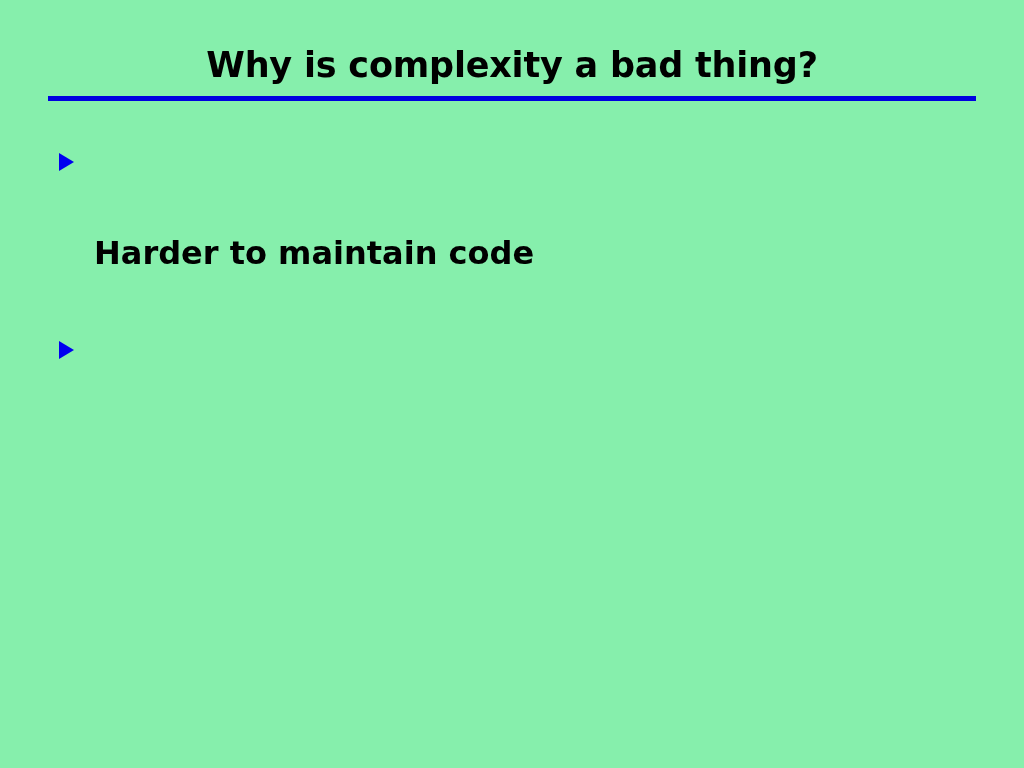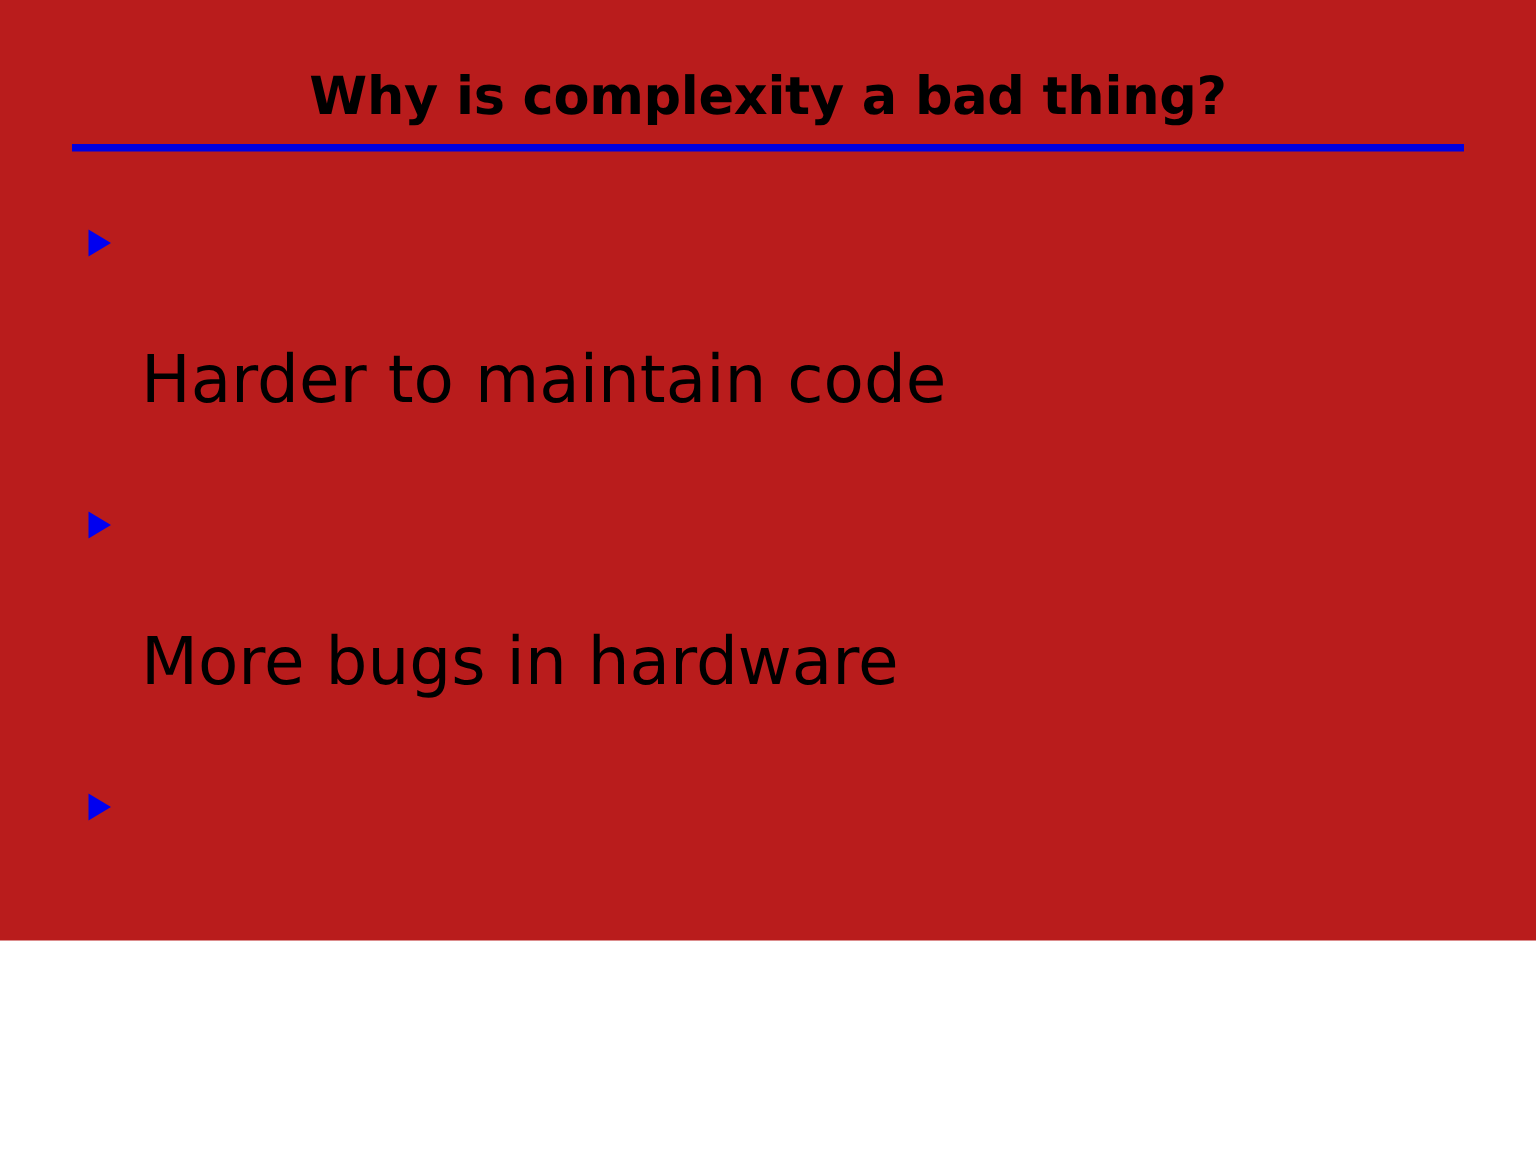--- a/index.html
+++ b/index.html
@@ -11,22 +11,22 @@
     width: 1024px;
     height: 768px;
     background: #ffffff;
     font-family: "DejaVu Sans", "Liberation Sans", sans-serif;
     overflow: hidden;
   }
 
   .slide {
     position: relative;
     width: 1024px;
-    height: 627px;
-    background: #b91c1c;
+    height: 768px;
+    background: #86efac;
     box-sizing: border-box;
   }
 
   
   .title-block {
     position: absolute;
     left: 0;
     top: 44px;
     width: 1024px;
   }
@@ -61,24 +61,25 @@
     padding: 0;
     list-style: none;
   }
 
   .bullet-item {
     position: relative;
     display: block;
     padding-left: 38px;
     margin: 0;
     font-family: "DejaVu Sans", "Liberation Sans", sans-serif;
-    font-size: 44px;
+    font-size: 32px;
     line-height: 47px;
     color: #000000;
     white-space: pre-line;
+    font-weight: bold;
   }
 
   .bullet-marker {
     position: absolute;
     left: 3px;
     top: 17px;
     width: 0;
     height: 0;
     border-top: 9px solid transparent;
     border-bottom: 9px solid transparent;
@@ -101,24 +102,20 @@
   <div class="title-rule"></div>
 
   <ul class="bullet-list">
 
     <li class="bullet-item">
       <span class="bullet-marker"></span>
       <span class="bullet-text">Harder to maintain code</span>
     </li>
 
 
-    <li class="bullet-item">
-      <span class="bullet-marker"></span>
-      <span class="bullet-text">More bugs in hardware</span>
-    </li>
 
     <li class="bullet-item">
       <span class="bullet-marker"></span>
       
     </li>
 
   </ul>
 
 </div>
 

